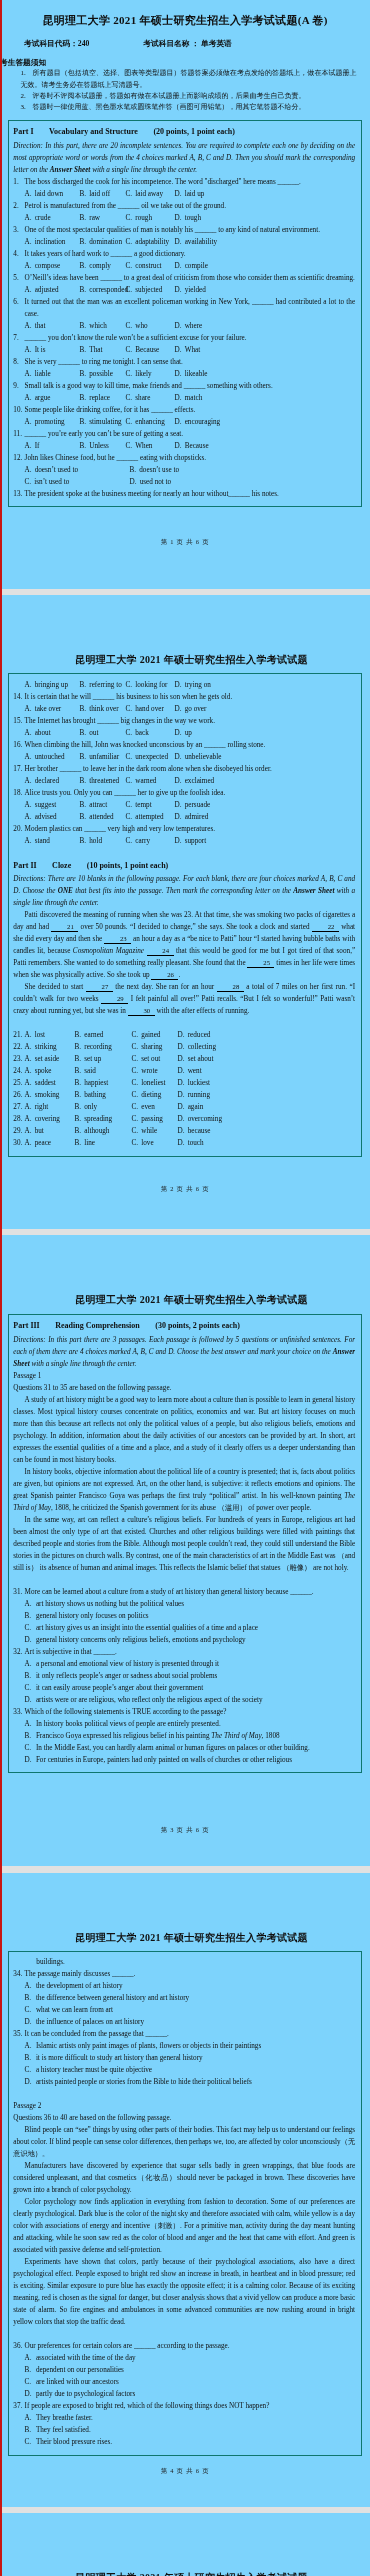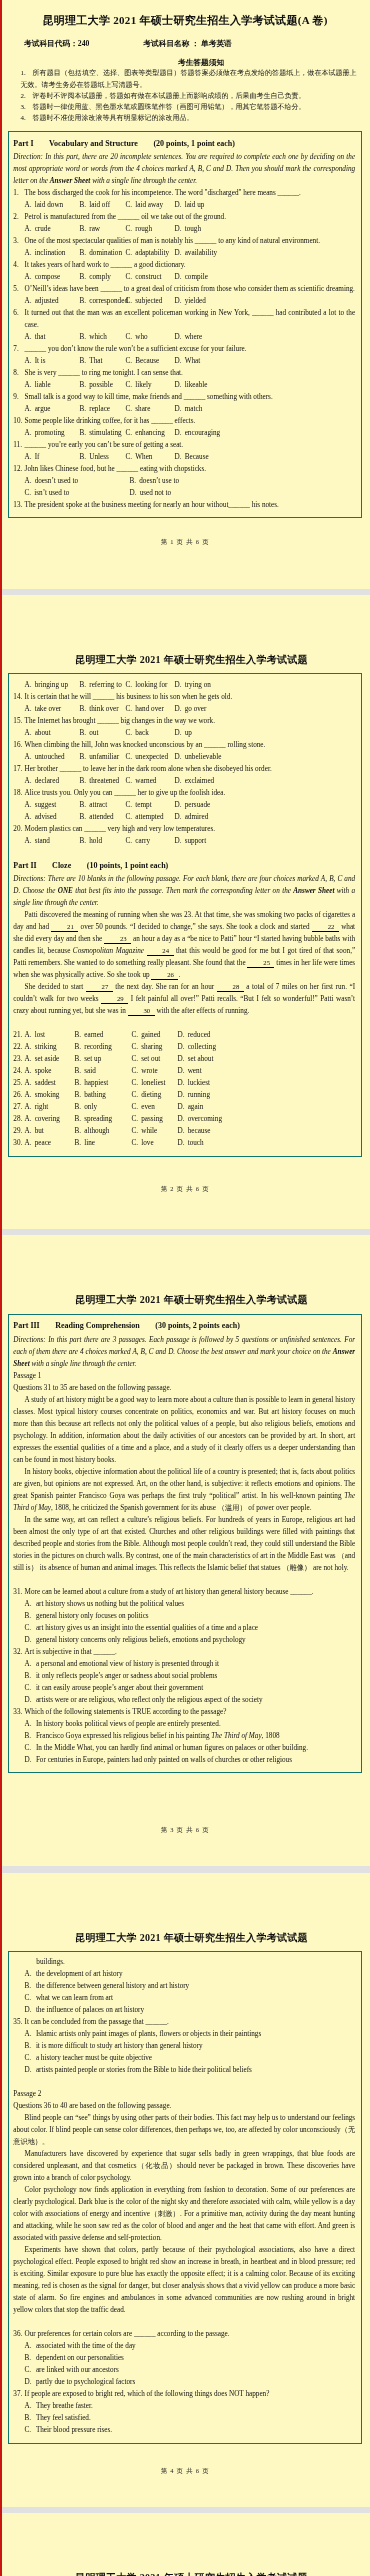--- a/index.html
+++ b/index.html
@@ -1,30 +1,30 @@
 <!DOCTYPE html>
 <html style="font-size:8.2px"><head>
 <meta charset="utf-8">
 <style>
   html,body{margin:0;padding:0;}
   body{width:370px;background:#ffffff;font-family:"Liberation Serif","DejaVu Serif",serif;color:#101010;}
   #doc{position:relative;width:370px;height:3758px;overflow:hidden;background:#fff;}
   .redline{position:absolute;left:0;top:0;width:2.1px;height:3758px;background:#c91512;z-index:9;}
   .sep{width:370px;height:6.2px;background:#e1e1e1;}
-  .page{position:relative;width:370px;background:#fef9c3;overflow:hidden;}
+  .page{position:relative;width:370px;background:#7dd3fc;overflow:hidden;}
   .pg1{height:589px;}
   .pg2{height:634px;}
   .pg3{height:631px;}
   .pg4{height:634px;}
   .pg5{height:634px;}
   .h1{font-size:11px;font-weight:700;text-align:center;padding-top:13px;letter-spacing:0.3px;}
   .ptitle{font-size:10px;font-weight:700;text-align:center;padding-top:58px;letter-spacing:0.3px;padding-left:13px;}
   .meta{display:flex;padding-left:24px;margin-top:11px;font-size:7.7px;font-weight:700;}
   .metaR{margin-left:54px;}
-  .nh{text-align:center;font-weight:700;font-size:7.7px;margin-top:9.3px;padding-left:32px;}
+  .nh{font-weight:700;font-size:7.7px;margin-top:9.3px;}
   .ni{padding:0 13.4px 0 20.6px;font-size:7px;line-height:11.3px;text-align:justify;}
   .ninum{margin-right:6.7px;}
   .box{border:1px solid #0f766e;margin:6.2px 7.7px 0 8.2px;padding:4.6px 6.2px 6.2px 4.1px;font-size:7.2px;line-height:12px;}
   .part{display:flex;gap:15.5px;font-weight:700;font-size:8px;margin:1px 0 1.5px 0;}
   .dir{font-style:italic;text-align:justify;}
   .para{text-indent:11.3px;text-align:justify;}
   .pl{text-align:left;}
   .qhead{display:flex;}
   .qnum{flex:none;width:11.3px;}
   .qstem{flex:1;text-align:justify;}
@@ -53,21 +53,20 @@
 <div class="page pg1">
       <div class="h1">昆明理工大学 2021 年硕士研究生招生入学考试试题(A 卷)</div>
       <div class="meta">
         <span class="metaL">考试科目代码：240</span>
         <span class="metaR">考试科目名称 ： 单考英语</span>
       </div>
       <div class="nh">考生答题须知</div>
       <div class="ni"><span class="ninum">1.</span><span>所有题目（包括填空、选择、图表等类型题目）答题答案必须做在考点发给的答题纸上，做在本试题册上无效。请考生务必在答题纸上写清题号。</span></div>
       <div class="ni"><span class="ninum">2.</span><span>评卷时不评阅本试题册，答题如有做在本试题册上而影响成绩的，后果由考生自己负责。</span></div>
       <div class="ni"><span class="ninum">3.</span><span>答题时一律使用蓝、黑色墨水笔或圆珠笔作答（画图可用铅笔），用其它笔答题不给分。</span></div>
-      <div class="ni"><span class="ninum">4.</span><span>答题时不准使用涂改液等具有明显标记的涂改用品。</span></div>
       <div class="box">
         <div class="part">
           <span>Part I</span>
           <span>Vocabulary and Structure</span>
           <span>(20 points, 1 point each)</span>
         </div>
         <div class="dir">Direction: In this part, there are 20 incomplete sentences. You are required to complete each one by deciding on the most appropriate word or words from the 4 choices marked A, B, C and D. Then you should mark the corresponding letter on the <b>Answer Sheet</b> with a single line through the center.</div>
         <div class="qhead">
           <span class="qnum">1.</span>
           <div class="qstem">The boss discharged the cook for his incompetence. The word "discharged" here means ______.</div>
@@ -417,34 +416,38 @@
         <div class="so">
           <span class="sol">A.</span>
           <div class="sot">In history books political views of people are entirely presented.</div>
         </div>
         <div class="so">
           <span class="sol">B.</span>
           <div class="sot">Francisco Goya expressed his religious belief in his painting <i>The Third of May</i>, 1808</div>
         </div>
         <div class="so">
           <span class="sol">C.</span>
-          <div class="sot">In the Middle What, you can hardly find animal or human figures on palaces or other building.</div>
+          <div class="sot">In the Middle East, you can hardly alarm animal or human figures on palaces or other building.</div>
         </div>
         <div class="so">
           <span class="sol">D.</span>
           <div class="sot">For centuries in Europe, painters had only painted on walls of churches or other religious</div>
         </div>
       </div>
       <div class="pfooter">第 3 页 共 6 页</div>
     </div>
     <div class="sep"></div>
     <div class="page pg4">
       <div class="ptitle">昆明理工大学 2021 年硕士研究生招生入学考试试题</div>
       <div class="box">
         <div class="cont">buildings.</div>
+        <div class="qhead">
+          <span class="qnum">34.</span>
+          <div class="qstem">The passage mainly discusses ______.</div>
+        </div>
         <div class="so">
           <span class="sol">A.</span>
           <div class="sot">the development of art history</div>
         </div>
         <div class="so">
           <span class="sol">B.</span>
           <div class="sot">the difference between general history and art history</div>
         </div>
         <div class="so">
           <span class="sol">C.</span>

